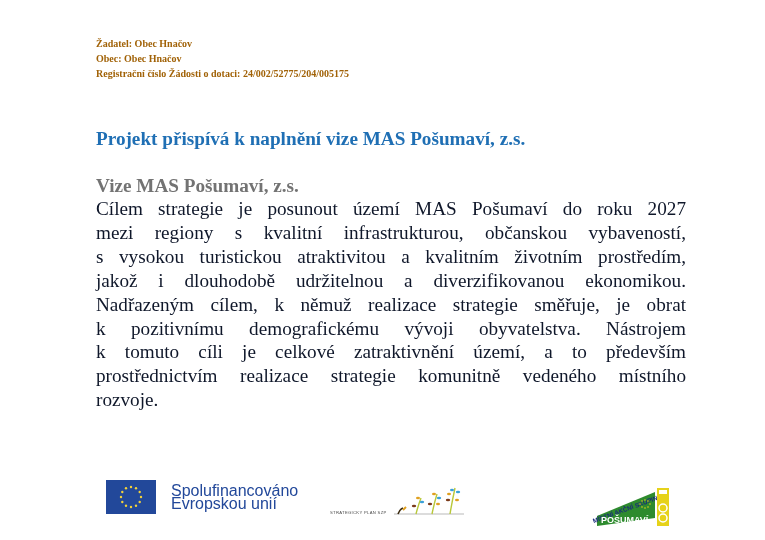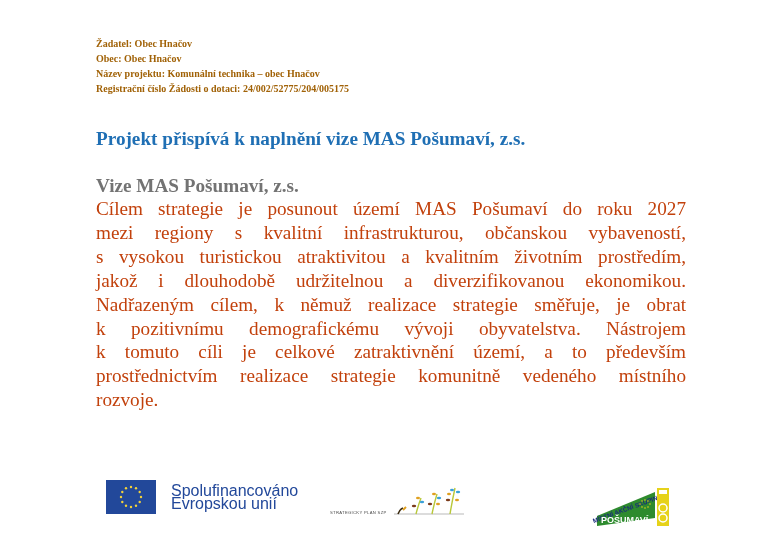--- a/index.html
+++ b/index.html
@@ -45,21 +45,21 @@
     font-weight: bold;
     font-size: 19.2px;
     line-height: 24px;
     white-space: nowrap;
   }
   .vision-body {
     position: absolute;
     left: 96px;
     top: 197px;
     width: 590px;
-    color: #c2410c;
+    color: #0f172a;
     font-size: 19.2px;
     line-height: 23.9px;
   }
   .vision-line {
     display: block;
     text-align: justify;
     text-align-last: justify;
     white-space: nowrap;
   }
   .vision-line.last {
@@ -127,21 +127,20 @@
     width: 92px;
     height: 50px;
   }
 </style>
 </head>
 <body>
 
 <div class="header-block">
   <span class="header-line">Žadatel: Obec Hnačov</span>
   <span class="header-line">Obec: Obec Hnačov</span>
-  <span class="header-line">Název projektu: Komunální technika – obec Hnačov</span>
   <span class="header-line">Registrační číslo Žádosti o dotaci: 24/002/52775/204/005175</span>
 </div>
 
 <div class="contribution-title">Projekt přispívá k naplnění vize MAS Pošumaví, z.s.</div>
 
 <div class="vision-title">Vize MAS Pošumaví, z.s.</div>
 
 <div class="vision-body">
   <span class="vision-line">Cílem strategie je posunout území MAS Pošumaví do roku 2027</span>
   <span class="vision-line">mezi regiony s kvalitní infrastrukturou, občanskou vybaveností,</span>

